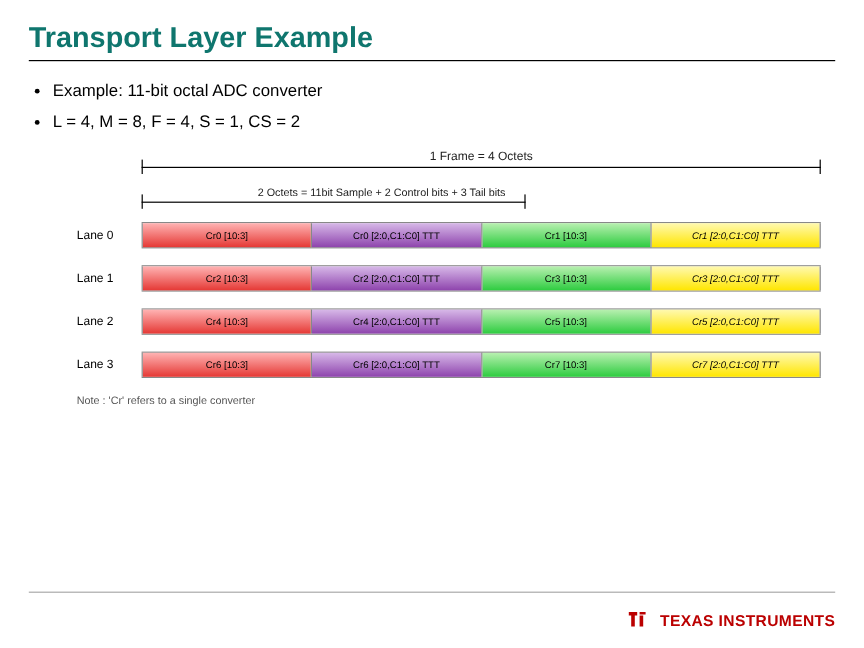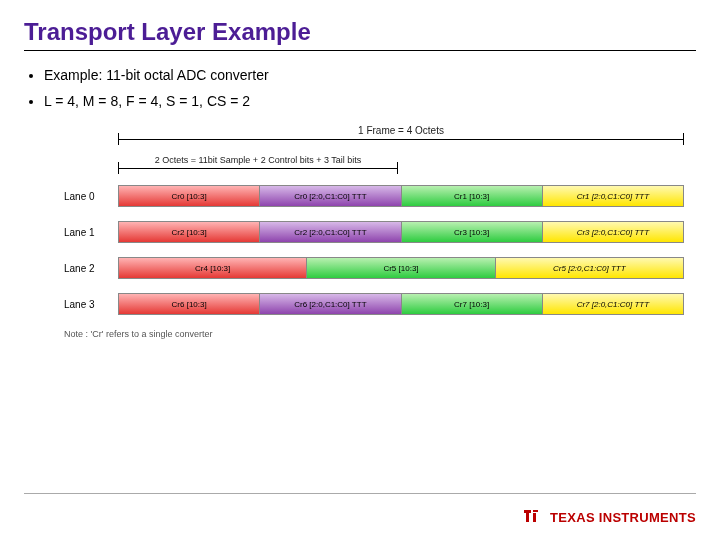--- a/index.html
+++ b/index.html
@@ -9,21 +9,21 @@
     height: 540px;
     font-family: Arial, Helvetica, sans-serif;
     background: #fff;
     position: relative;
     overflow: hidden;
   }
   .slide {
     padding: 18px 24px 0 24px;
   }
   .title {
-    color: #4c1d95;
+    color: #0f766e;
     font-size: 24px;
     font-weight: bold;
     margin: 0 0 4px 0;
   }
   .title-rule {
     border: none;
     border-top: 1px solid #000;
     margin: 0 0 14px 0;
   }
   .bullets {
@@ -70,20 +70,21 @@
     width: 100%;
     text-align: center;
     font-size: 10px;
   }
   .octet-span {
     position: relative;
     height: 22px;
     margin-left: 54px;
     width: 280px;
     margin-bottom: 6px;
+    padding-left: 40px;
   }
   .octet-span .bar {
     position: absolute;
     top: 11px; left: 0; right: 0;
     border-top: 1px solid #000;
   }
   .octet-span .tick-l, .octet-span .tick-r {
     position: absolute;
     top: 5px; width: 0; height: 12px;
     border-left: 1px solid #000;
@@ -197,20 +198,21 @@
             <div class="cell red">Cr2 [10:3]</div>
             <div class="cell purple">Cr2 [2:0,C1:C0] TTT</div>
             <div class="cell green">Cr3 [10:3]</div>
             <div class="cell yellow">Cr3 [2:0,C1:C0] TTT</div>
           </div>
         </div>
         <div class="lane-row">
           <div class="lane-label">Lane 2</div>
           <div class="cells">
             <div class="cell red">Cr4 [10:3]</div>
+            <div class="cell purple">Cr4 [2:0,C1:C0] TTT</div>
             <div class="cell green">Cr5 [10:3]</div>
             <div class="cell yellow">Cr5 [2:0,C1:C0] TTT</div>
           </div>
         </div>
         <div class="lane-row">
           <div class="lane-label">Lane 3</div>
           <div class="cells">
             <div class="cell red">Cr6 [10:3]</div>
             <div class="cell purple">Cr6 [2:0,C1:C0] TTT</div>
             <div class="cell green">Cr7 [10:3]</div>

